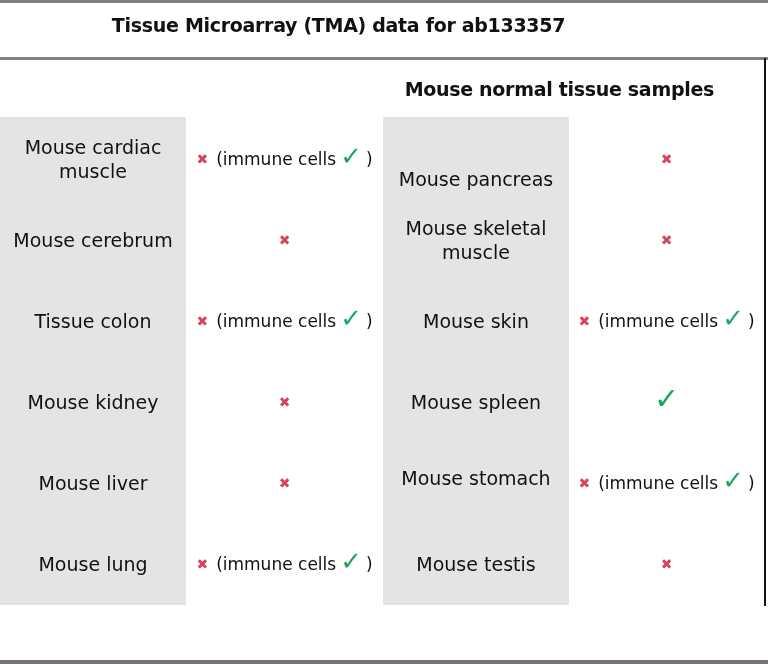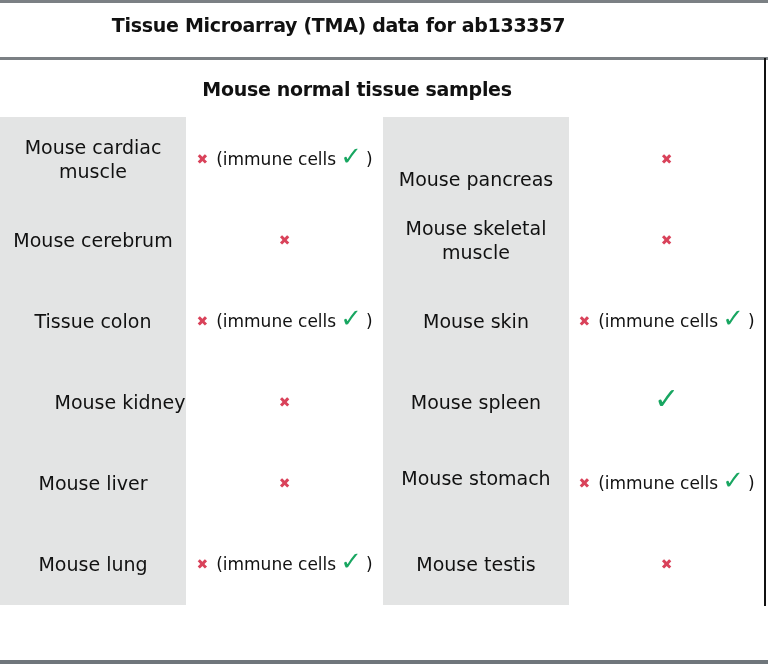--- a/index.html
+++ b/index.html
@@ -3,21 +3,21 @@
 <meta charset="utf-8">
 <style>
   html, body { margin: 0; padding: 0; background: #ffffff; }
   body { width: 768px; height: 664px; position: relative; overflow: hidden;
          font-family: "DejaVu Sans", "Liberation Sans", sans-serif; color: #111; }
   .top-rule { position: absolute; left: 0; top: 0; width: 768px; height: 3px; background: #7b8084; }
   .title { position: absolute; left: 0; top: 14px; width: 677px; text-align: center;
            font-size: 19px; font-weight: bold; letter-spacing: -0.3px; }
   .mid-rule { position: absolute; left: 0; top: 57px; width: 768px; height: 3px; background: #7b8084; }
   .right-border { position: absolute; left: 764px; top: 58px; width: 2px; height: 548px; background: #111; }
-  .subtitle { position: absolute; left: 0; top: 78px; width: 714px; text-align: center;
+  .subtitle { position: absolute; left: 0; top: 78px; width: 714px; text-align: right;
               font-size: 19px; font-weight: bold; letter-spacing: -0.3px; }
   .col-bg { position: absolute; top: 117px; height: 488px; background: #e3e4e4; }
   .col-bg.left { left: 0; width: 186px; }
   .col-bg.right { left: 383px; width: 186px; }
   .bottom-rule { position: absolute; left: 0; top: 660px; width: 768px; height: 4px; background: #6f767b; }
   .cell-name { position: absolute; width: 186px; height: 81px; display: flex; align-items: center;
                justify-content: center; text-align: center; font-size: 19px; line-height: 24px; }
   .cell-res { position: absolute; height: 81px; display: flex; align-items: center; justify-content: center;
               font-size: 17px; white-space: nowrap; }
   .cross { color: #d9425a; font-weight: bold; font-size: 14px; margin-right: 8px; }
@@ -49,21 +49,21 @@
       <span class="cross solo">✖</span>
     </div>
     <div class="cell-name" style="left: 0px; top: 280px;">Tissue colon</div>
     <div class="cell-res" style="left: 186px; top: 280px; width: 197px;">
       <span class="cross">✖</span>
       <span>(</span>
       <span>immune cells</span>
       <span class="check">✓</span>
       <span>)</span>
     </div>
-    <div class="cell-name" style="left: 0px; top: 361px; padding-left: 27px;">Mouse kidney</div>
+    <div class="cell-name" style="left: 0px; top: 361px;">Mouse kidney</div>
     <div class="cell-res" style="left: 186px; top: 361px; width: 197px;">
       <span class="cross solo">✖</span>
     </div>
     <div class="cell-name" style="left: 0px; top: 442px;">Mouse liver</div>
     <div class="cell-res" style="left: 186px; top: 442px; width: 197px;">
       <span class="cross solo">✖</span>
     </div>
     <div class="cell-name" style="left: 0px; top: 523px;">Mouse lung</div>
     <div class="cell-res" style="left: 186px; top: 523px; width: 197px;">
       <span class="cross">✖</span>

